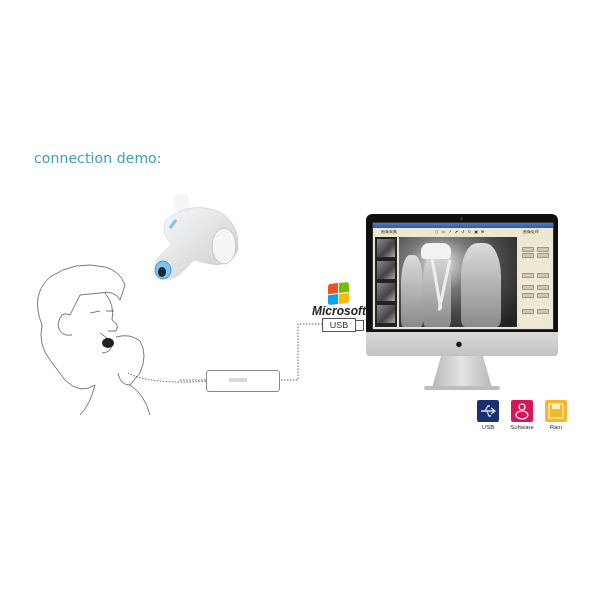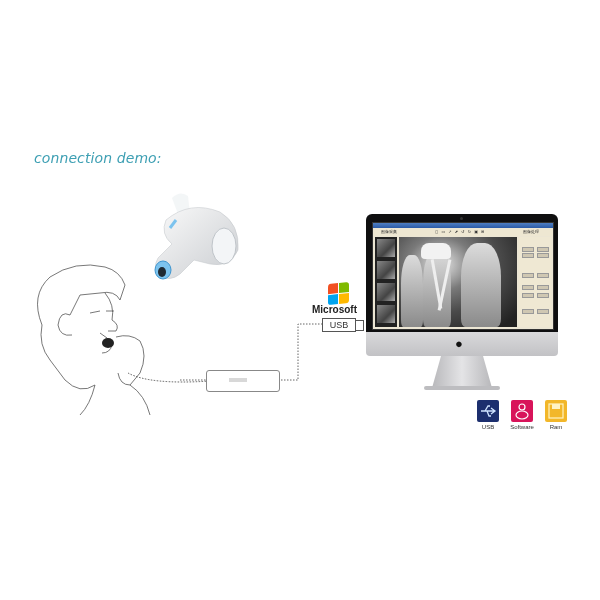--- a/index.html
+++ b/index.html
@@ -1,18 +1,18 @@
 <!DOCTYPE html>
 <html><head>
 <meta charset="utf-8">
 <style>
   html,body{margin:0;padding:0;background:#ffffff;}
   body{width:600px;height:600px;position:relative;overflow:hidden;font-family:"Liberation Sans",sans-serif;}
   .abs{position:absolute;}
-  .title{left:34px;top:150px;font-size:14px;color:#3d9fb3;font-family:"DejaVu Sans",sans-serif;letter-spacing:0.1px;font-style:italic;}
+  .title{left:34px;top:150px;font-size:14px;color:#3d9fb3;font-family:"DejaVu Sans",sans-serif;letter-spacing:0.1px;}
   
   .monitor{left:366px;top:214px;width:192px;height:142px;}
   .bezel{left:0;top:0;width:192px;height:118px;background:#0f0f10;border-radius:6px 6px 0 0;}
   .chin{left:0;top:118px;width:192px;height:24px;background:linear-gradient(#d9d9db,#c2c2c5);border-radius:0 0 4px 4px;}
   .apple{left:89px;top:4px;font-size:13px;color:#111;}
   .cam{left:94px;top:3px;width:3px;height:3px;border-radius:50%;background:#333;}
   .screen{left:6px;top:8px;width:180px;height:106px;background:#ece6d4;border:1px solid #333;}
   .sw-title{left:0;top:0;width:180px;height:5px;background:linear-gradient(#4f7fc2,#2b5aa6);}
   .sw-toolbar{left:0;top:5px;width:180px;height:8px;background:#eee7d2;font-size:4px;color:#333;}
   .tb-l{left:8px;top:1px;}
@@ -26,21 +26,21 @@
   .panel{left:146px;top:14px;width:32px;height:90px;background:#efe8d3;}
   .pbtn{width:10px;height:3px;background:#cfc7b2;border:0.5px solid #999;}
   .stand{left:66px;top:142px;width:60px;height:32px;background:linear-gradient(90deg,#b8b8bb,#e4e4e6 50%,#b8b8bb);clip-path:polygon(15% 0,85% 0,100% 100%,0 100%);}
   .foot{left:58px;top:172px;width:76px;height:4px;background:#bdbdc0;border-radius:2px;}
   
   .ico{top:400px;width:22px;height:22px;border-radius:2px;}
   .ico-lbl{top:424px;font-size:6px;color:#333;width:30px;text-align:center;}
   
   .ms-logo{left:328px;top:283px;width:22px;height:22px;transform:skewY(-6deg);}
   .ms-q{position:absolute;width:10px;height:10px;}
-  .ms-text{left:312px;top:304px;font-size:10px;font-weight:bold;color:#222;}
+  .ms-text{left:312px;top:304px;font-size:12px;font-weight:bold;font-style:italic;color:#222;}
   .usb-plug{left:322px;top:318px;width:32px;height:12px;border:1px solid #555;background:#fff;font-size:9px;color:#333;text-align:center;line-height:12px;}
   .usb-tip{left:355px;top:320px;width:7px;height:9px;border:1px solid #555;background:#fff;}
   .box{left:206px;top:370px;width:72px;height:20px;border:1px solid #888;border-radius:3px;background:#fff;}
   .box-lbl{left:22px;top:7px;width:18px;height:4px;background:#d8d8d8;}
   
   .dev{left:150px;top:190px;width:95px;height:100px;}
 </style>
 </head>
 <body>
 

